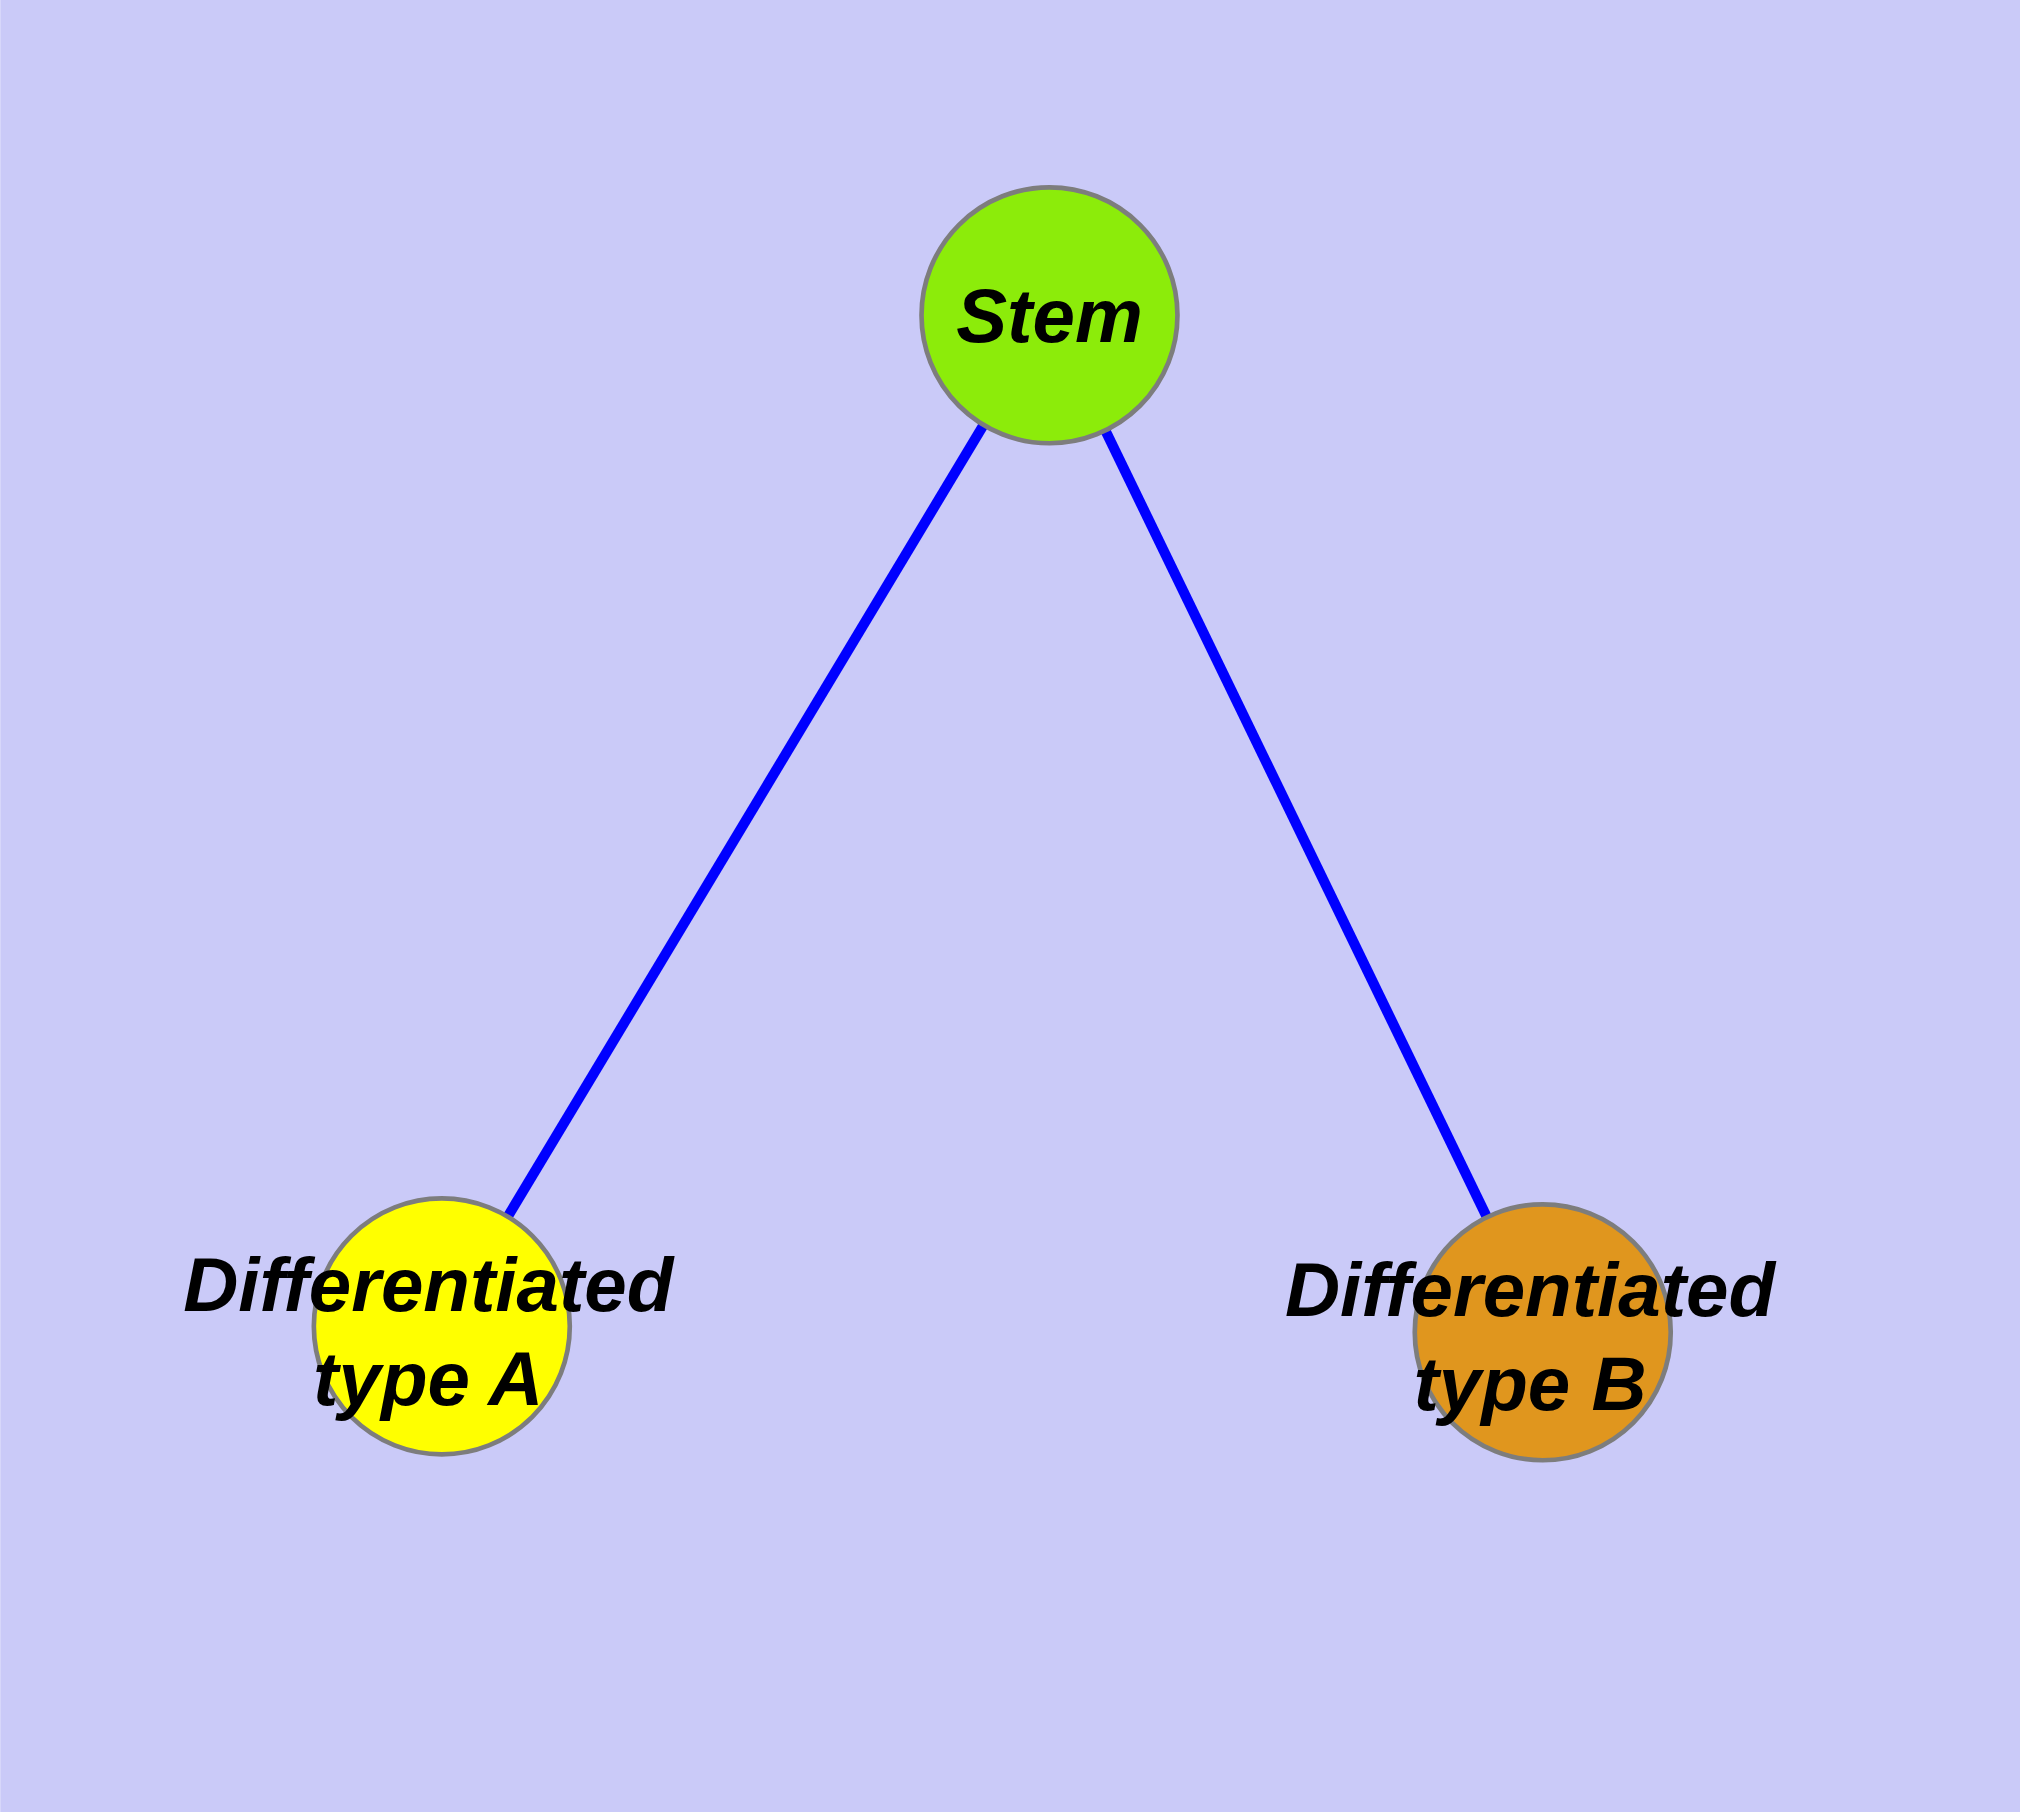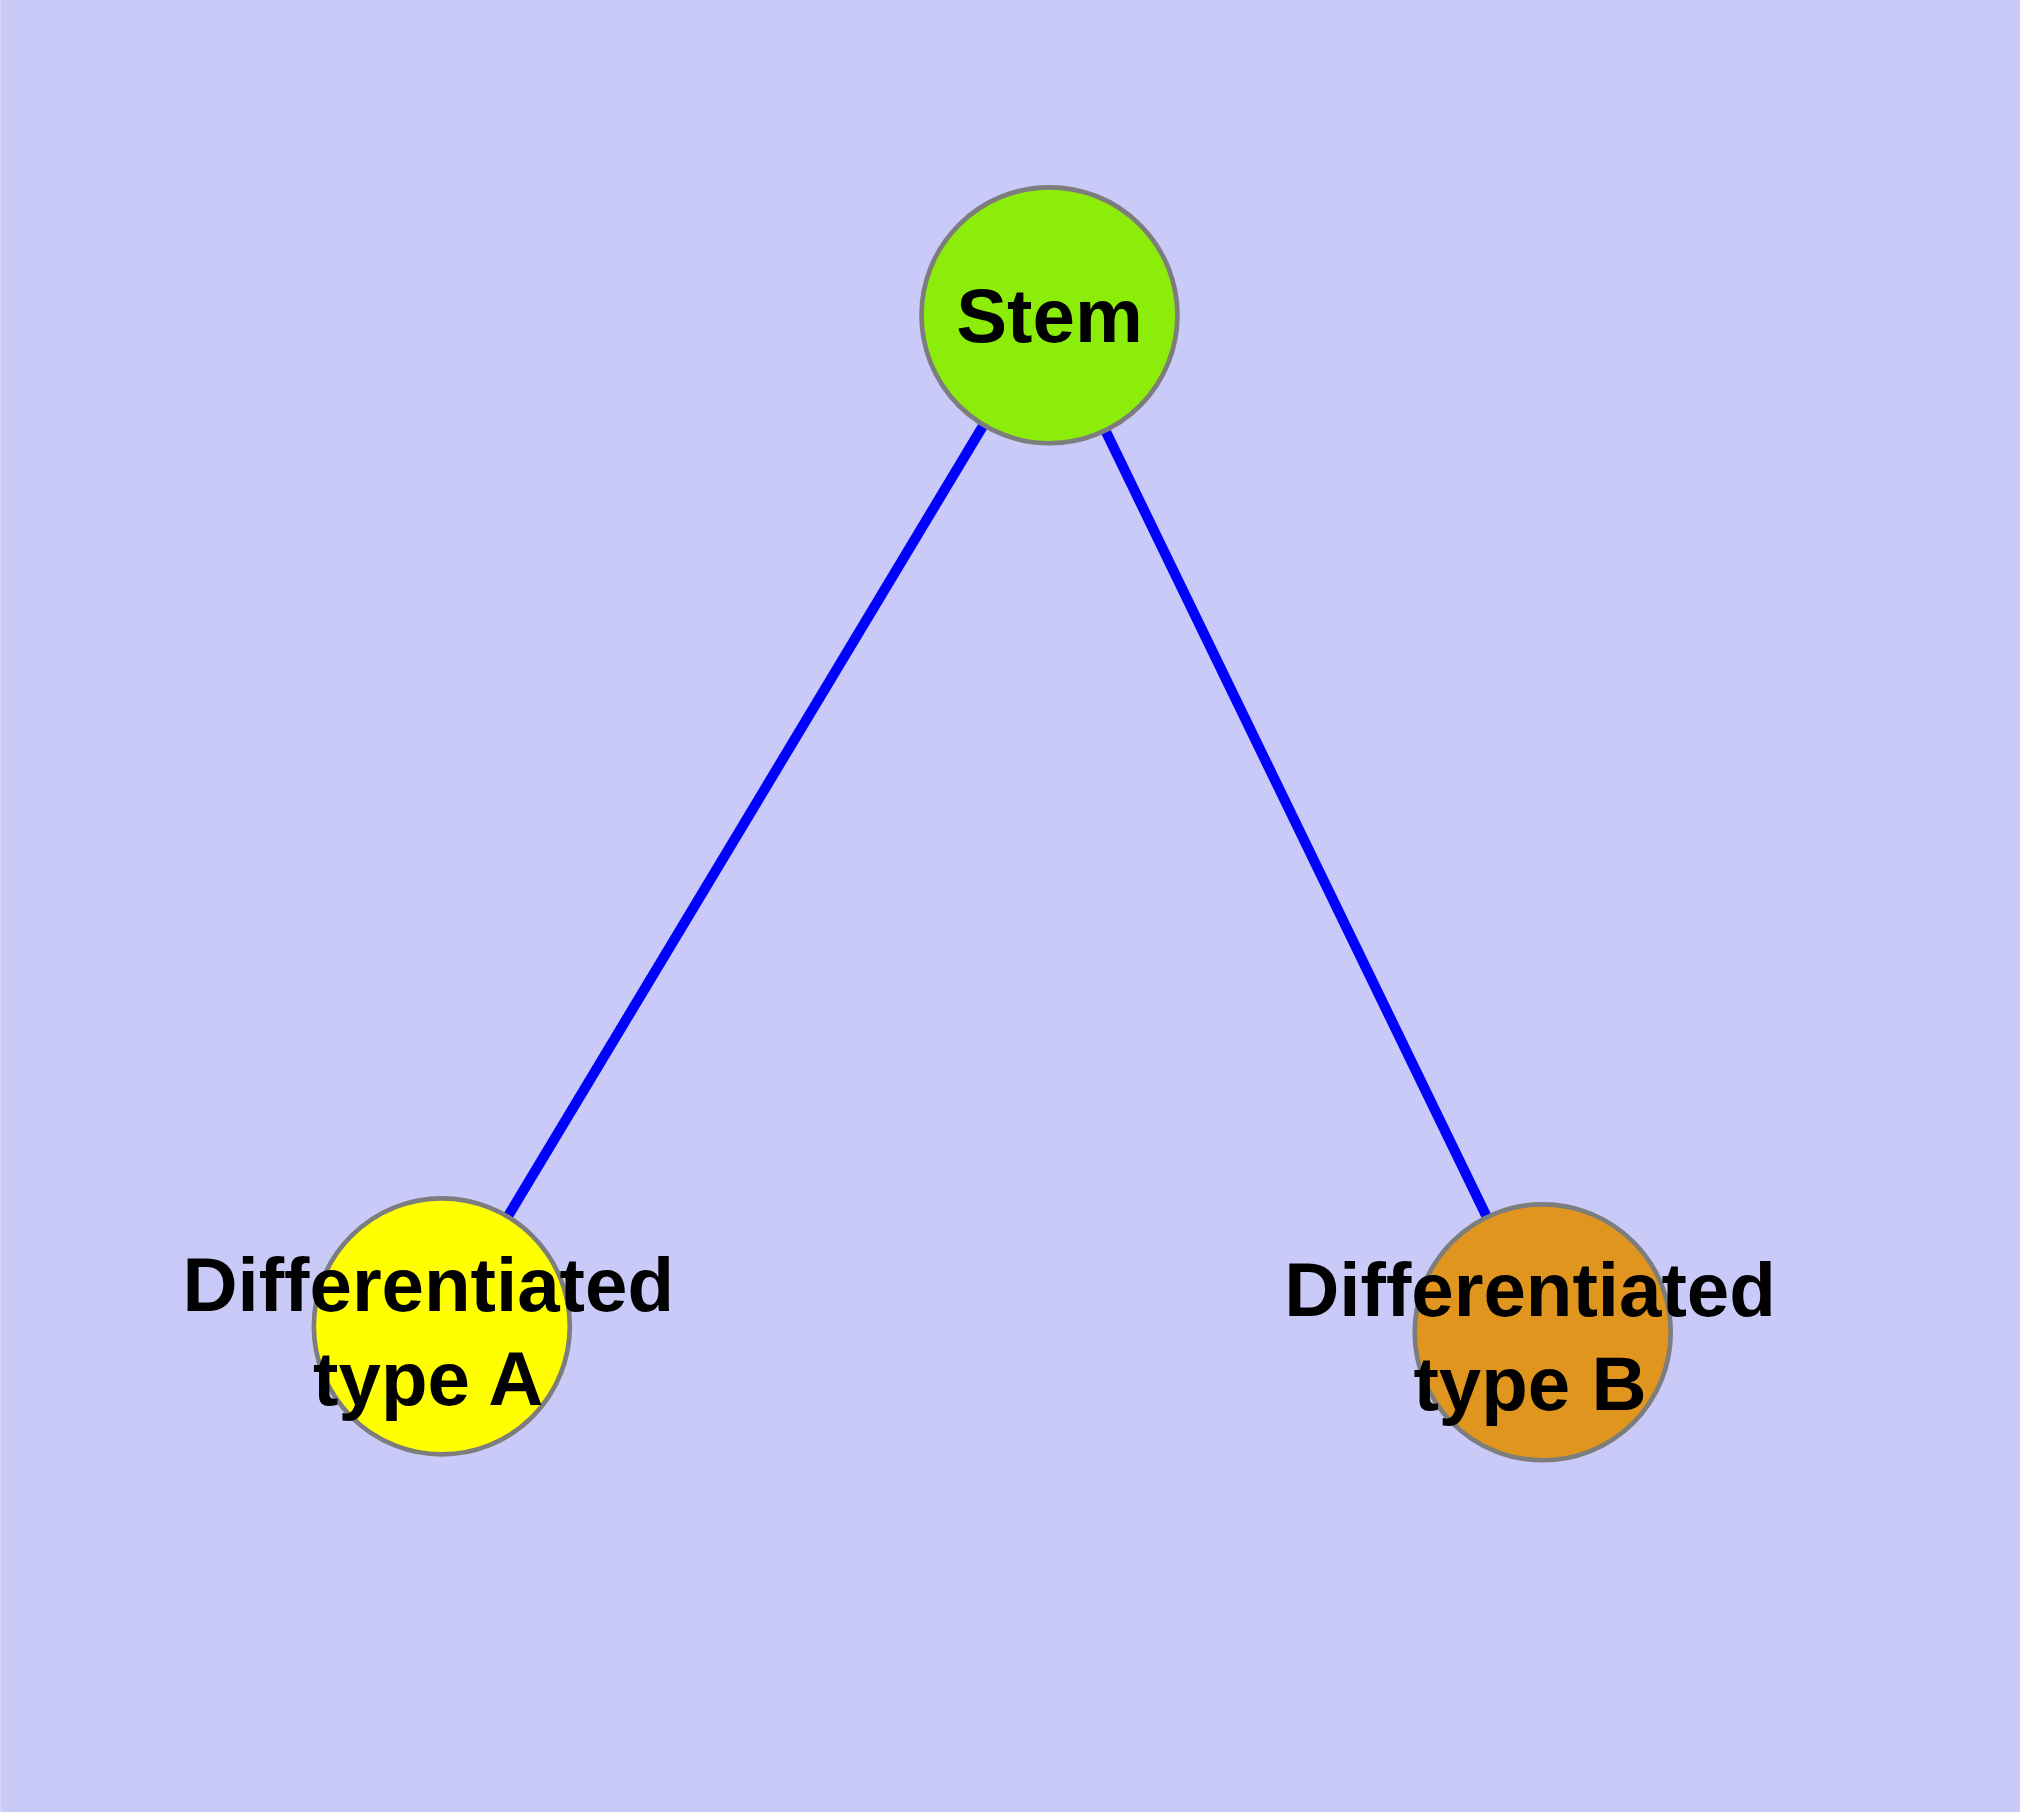--- a/index.html
+++ b/index.html
@@ -5,20 +5,21 @@
   html, body {
     margin: 0;
     padding: 0;
     background: #ffffff;
   }
   .stage {
     width: 2021px;
     height: 1812px;
     position: relative;
     overflow: hidden;
+    font-style: italic;
   }
   svg { display: block; }
   .node-label {
     font-family: "Liberation Sans", "DejaVu Sans", sans-serif;
     font-weight: bold;
     font-size: 90px;
     fill: #000000;
   }
   .node-circle {
     stroke-width: 5.5px;

